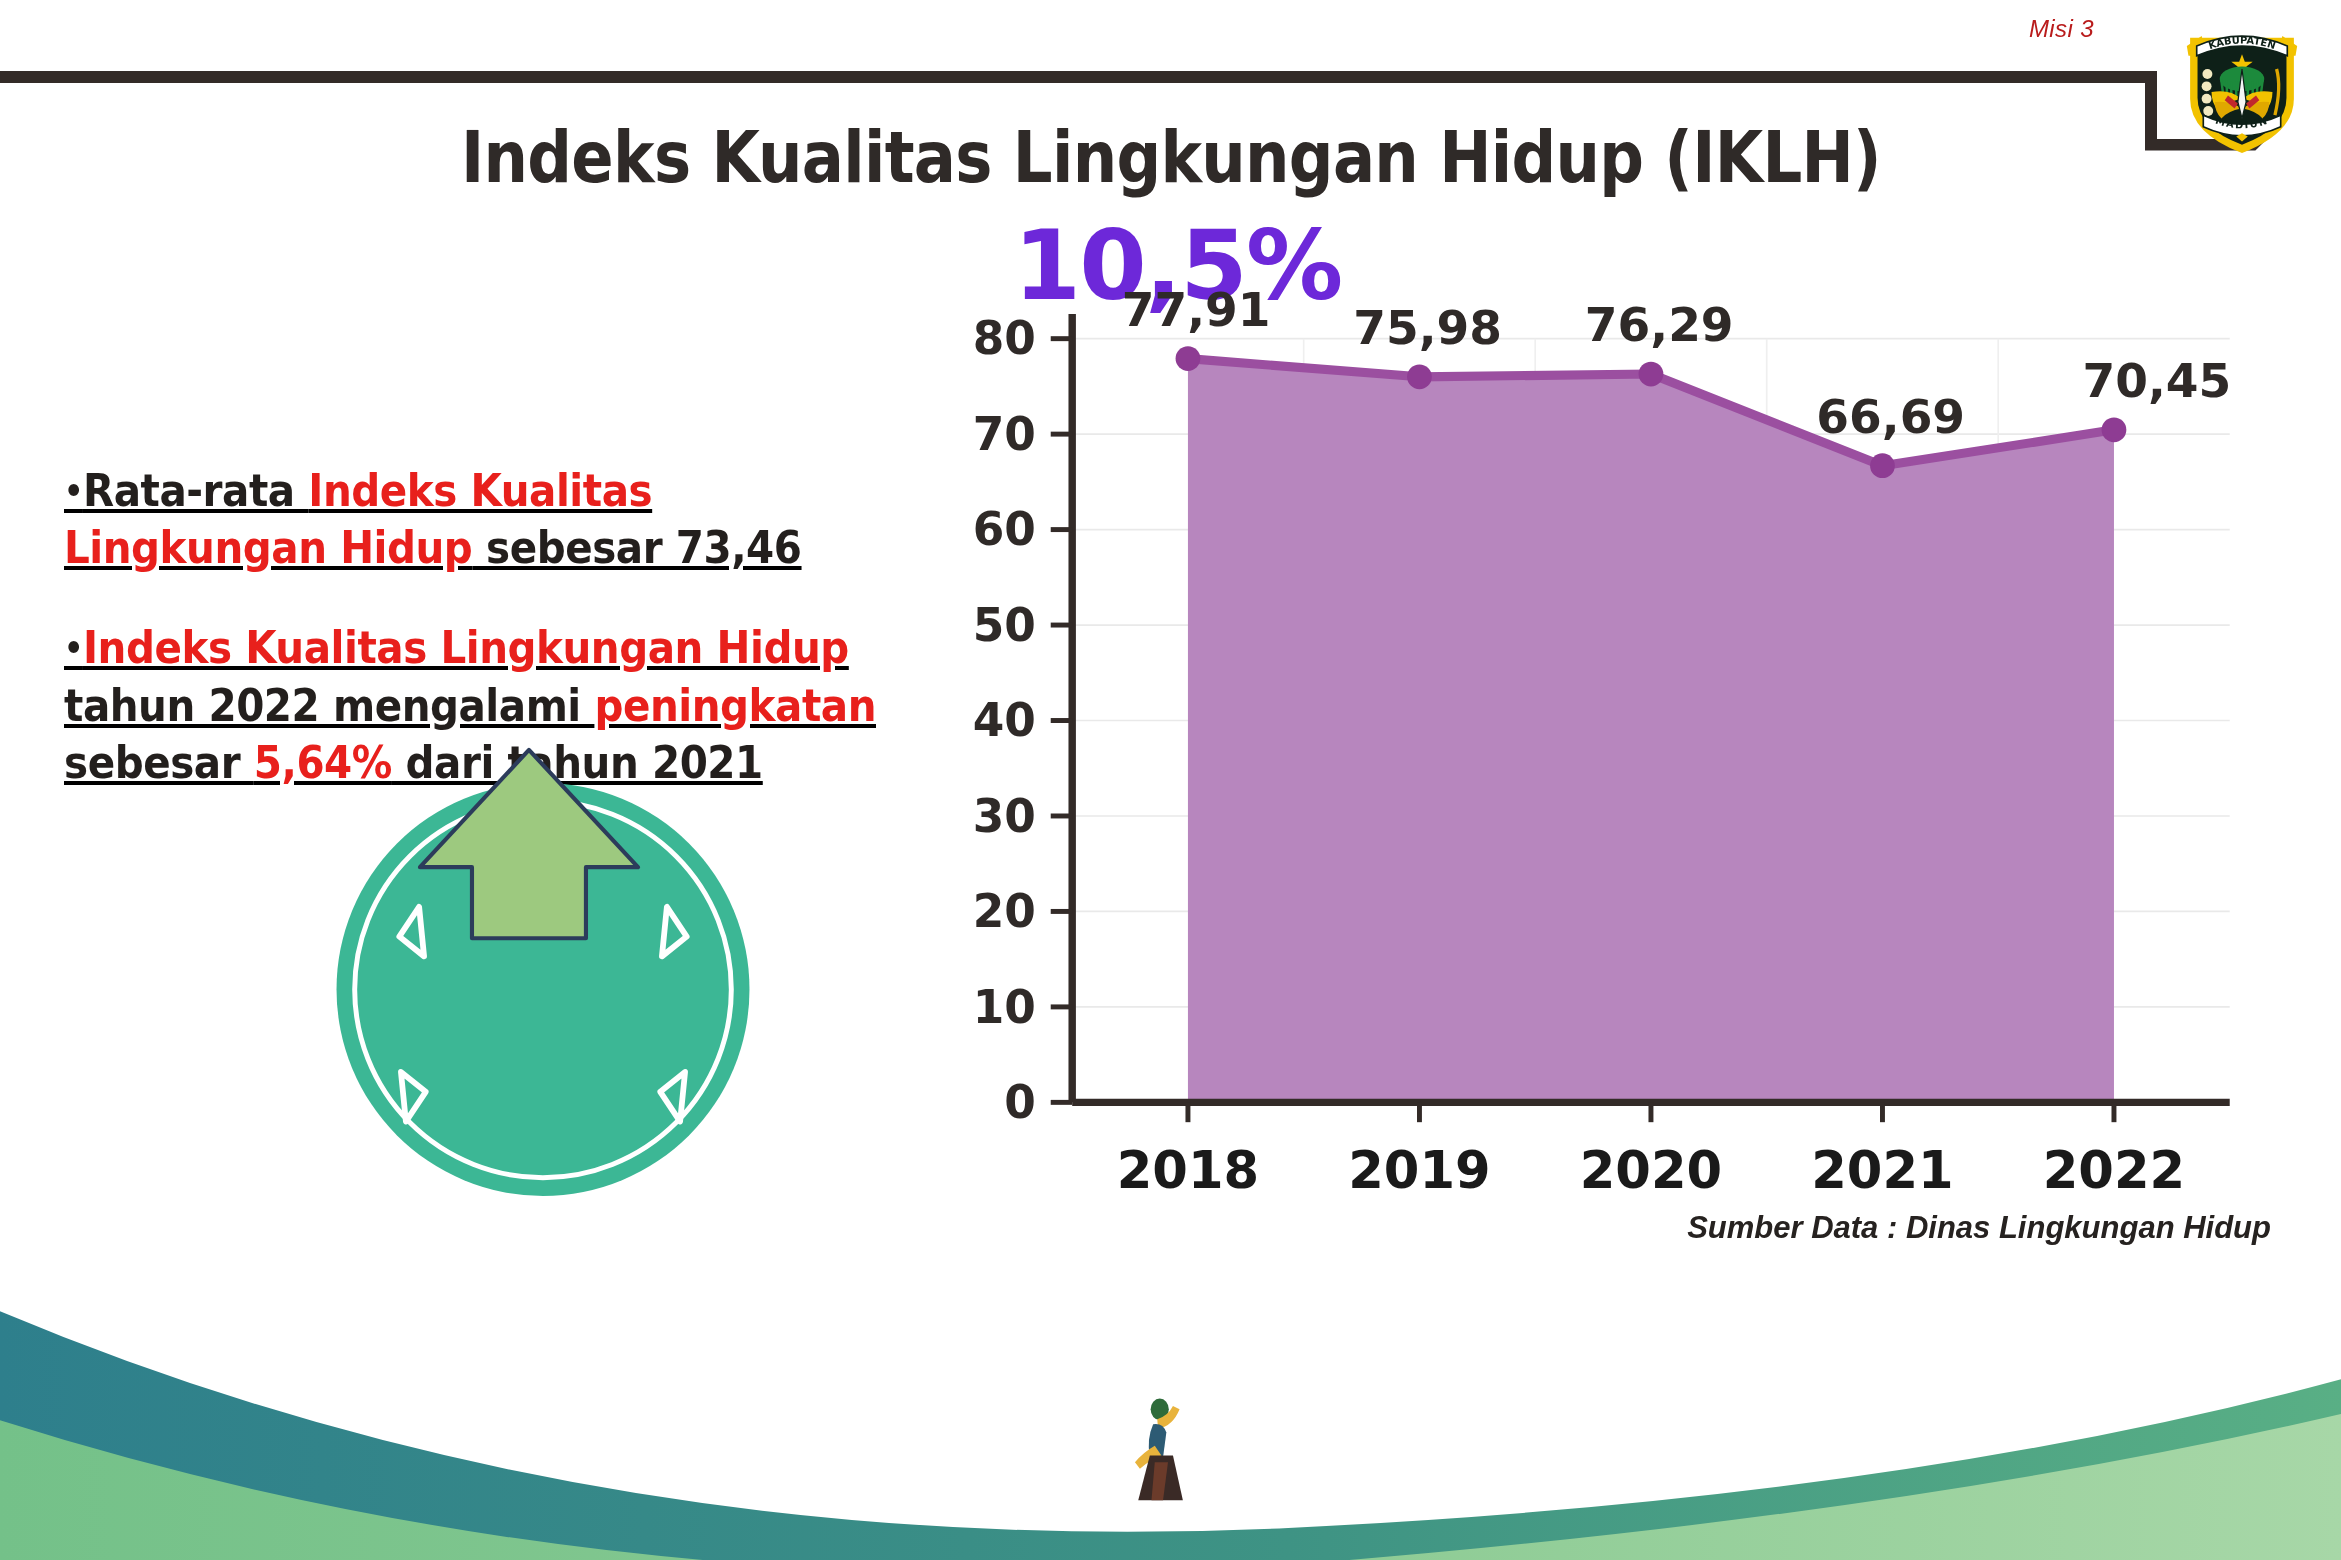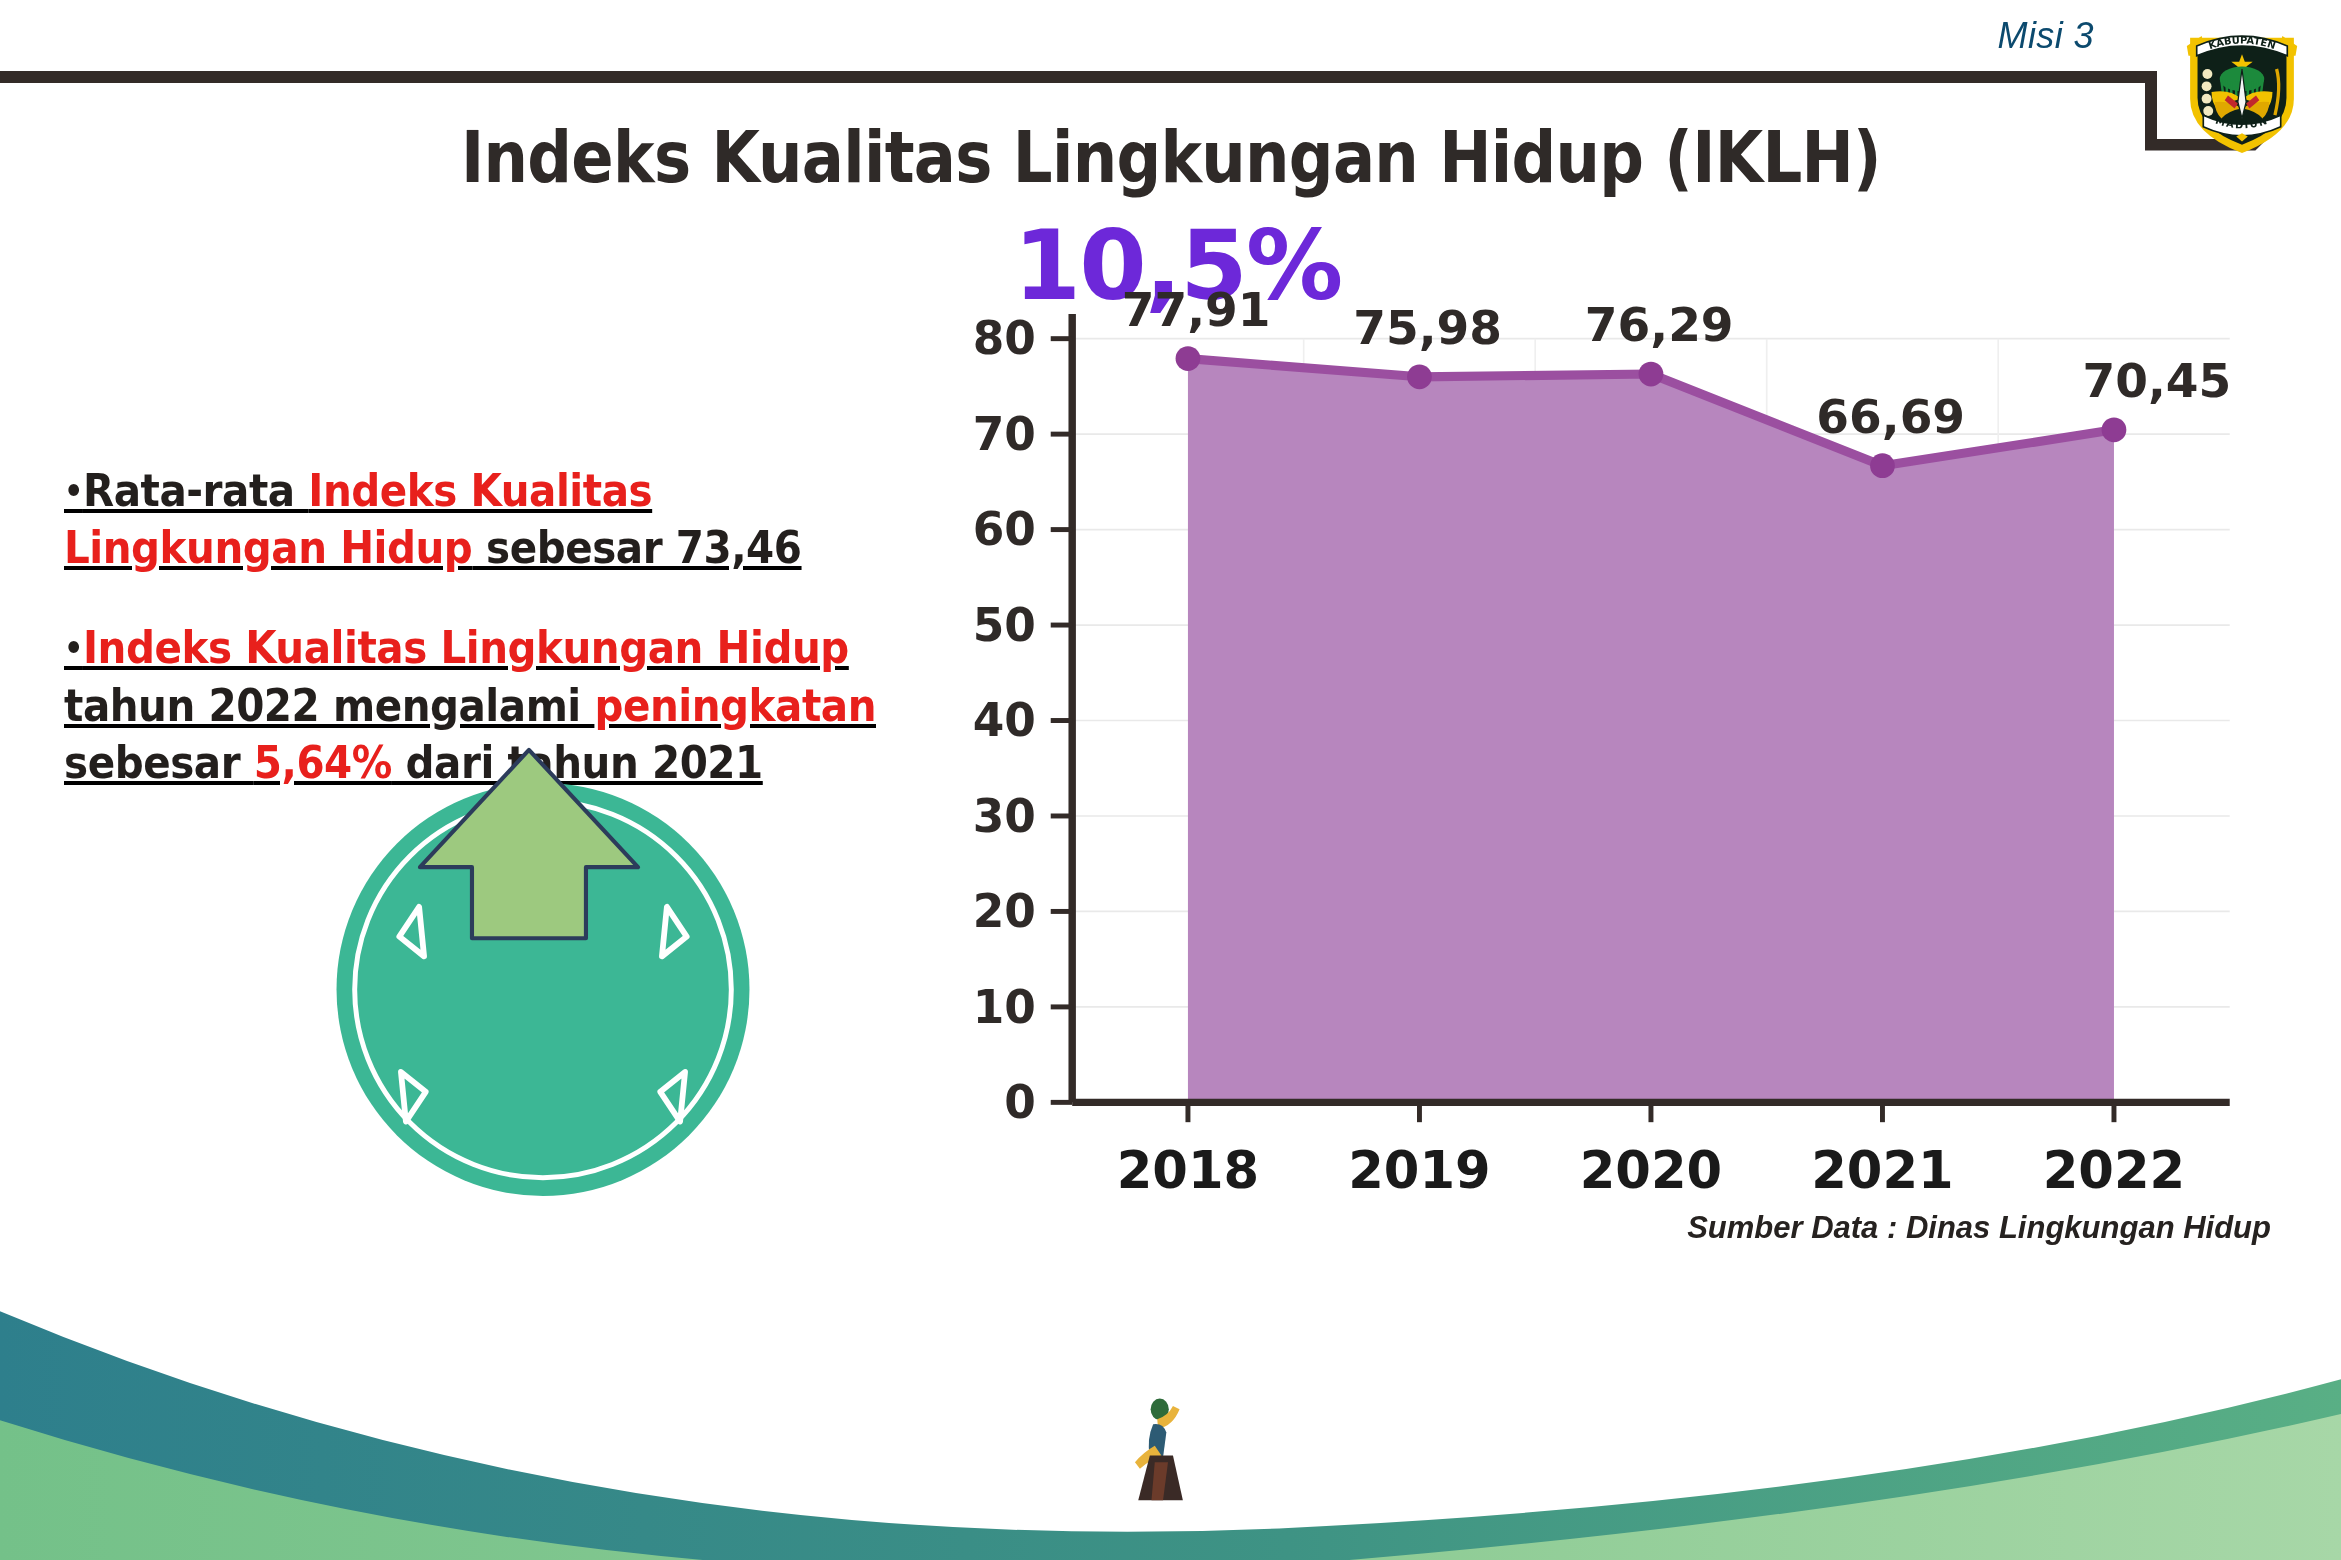--- a/index.html
+++ b/index.html
@@ -40,22 +40,22 @@
     height: 11.6px;
     background: #332B28;
     clip-path: polygon(0 0, 100% 0, calc(100% - 11.6px) 100%, 0 100%);
   }
   #misi-label {
     position: absolute;
     right: 248px;
     top: 15px;
     font-family: "Liberation Sans", sans-serif;
     font-style: italic;
-    font-size: 36px;
-    color: #0c4a6e;
+    font-size: 24px;
+    color: #b91c1c;
     letter-spacing: 0.4px;
   }
 
   
   #crest {
     position: absolute;
     left: 2172px;
     top: 13.2px;
     width: 140px;
     height: 145px;

